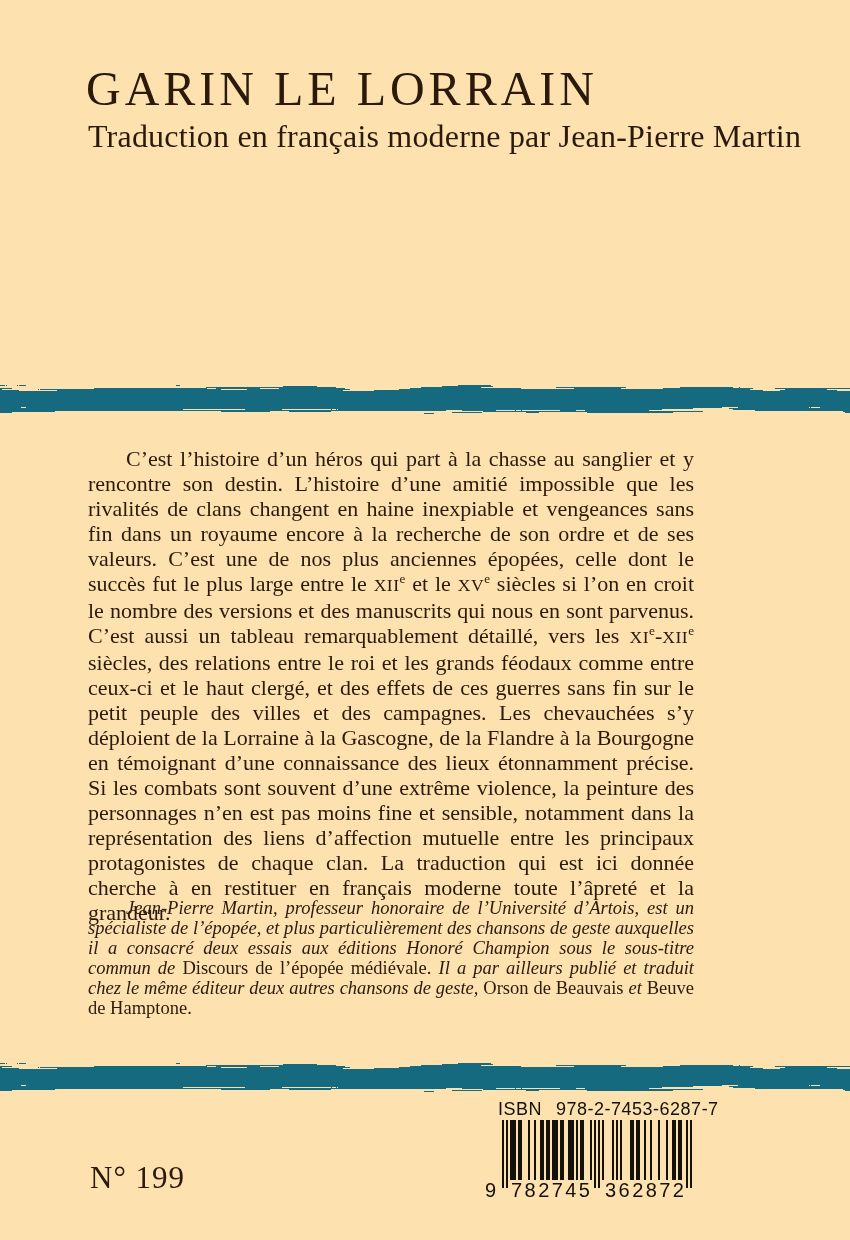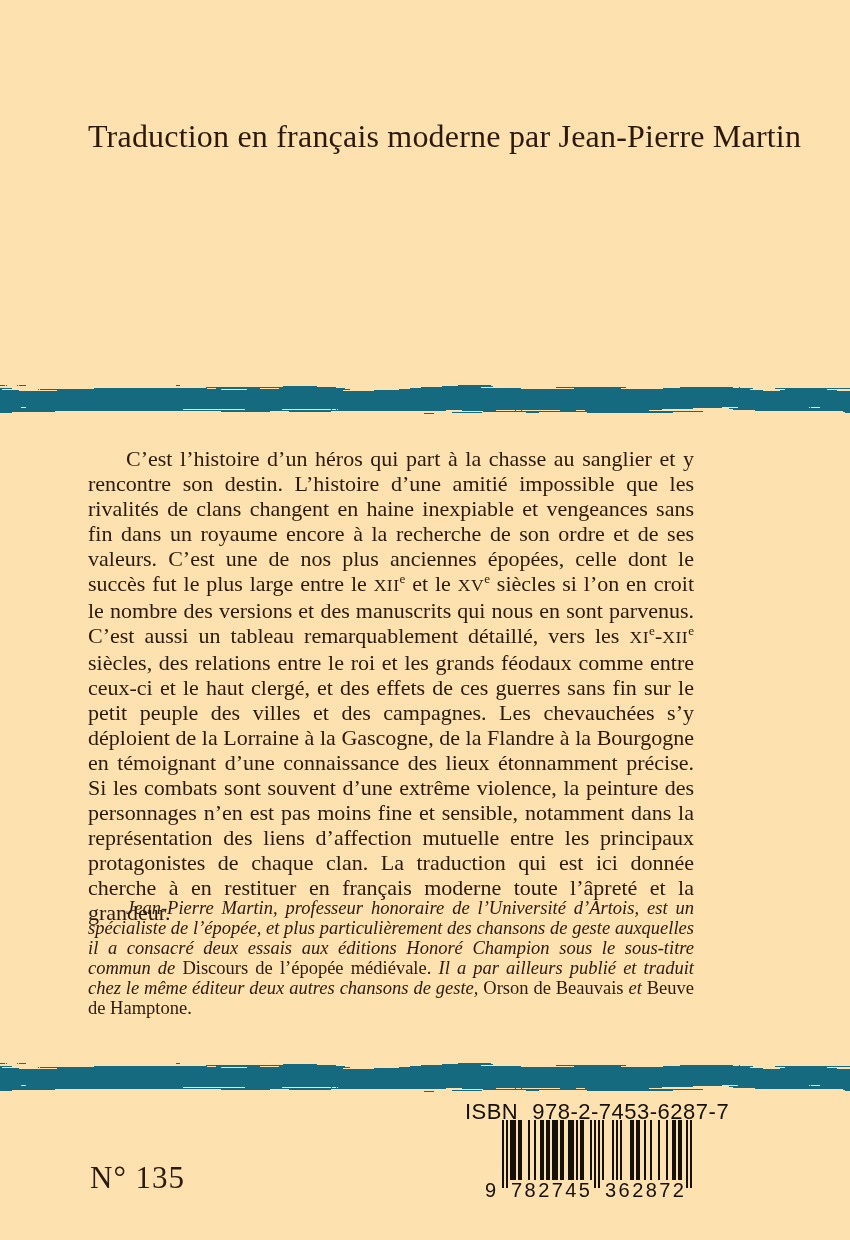--- a/index.html
+++ b/index.html
@@ -38,23 +38,23 @@
     font-size:18.5px;line-height:20px;text-align:justify;
     text-indent:38px;
   }
   .seg-i{font-style:italic;}
   .seg-r{font-style:normal;}
   .seg-sc{font-size:0.8em;letter-spacing:0.5px;}
   sup{font-size:0.6em;line-height:0;vertical-align:super;}
 
   .isbn-line{
     position:absolute;left:498px;top:1099px;width:198px;
-    display:flex;justify-content:center;gap:14px;
+    display:flex;justify-content:flex-start;gap:14px;
     font-family:"Liberation Sans","DejaVu Sans",sans-serif;
-    font-size:22px;color:var(--code);letter-spacing:0.5px;
+    font-size:18px;color:var(--code);letter-spacing:0.5px;
     white-space:nowrap;
   }
   .barcode{position:absolute;left:502px;top:1120px;width:190px;height:68px;}
   .bc-digits{
     position:absolute;top:1180px;height:20px;
     font-family:"Liberation Sans","DejaVu Sans",sans-serif;
     font-size:20px;line-height:20px;color:var(--code);
   }
   .bc-first{left:476px;width:20px;text-align:right;}
   .bc-left{left:511px;width:79px;display:flex;justify-content:space-between;}
@@ -73,20 +73,21 @@
   <defs>
     <filter id="brushf" x="-5%" y="-80%" width="110%" height="260%">
       <feTurbulence type="fractalNoise" baseFrequency="0.012 0.45" numOctaves="3" seed="7" result="n"></feTurbulence>
       <feDisplacementMap in="SourceGraphic" in2="n" scale="13" xChannelSelector="R" yChannelSelector="G"></feDisplacementMap>
     </filter>
   </defs>
 </svg>
 
 <div class="cover">
 
+  <h1 class="title">GARIN LE LORRAIN</h1>
   <div class="subtitle">Traduction en français moderne par Jean-Pierre Martin</div>
 
   <svg class="band band-top" width="850" height="46">
     <rect x="-15" y="10" width="880" height="23" filter="url(#brushf)" fill="#176b80"></rect>
   </svg>
 
   <p class="synopsis"><span class="seg-r">C’est l’histoire d’un héros qui part à la chasse au sanglier et y rencontre son destin. L’histoire d’une amitié impossible que les rivalités de clans changent en haine inexpiable et vengeances sans fin dans un royaume encore à la recherche de son ordre et de ses valeurs. C’est une de nos plus anciennes épopées, celle dont le succès fut le plus large entre le </span><span class="seg-sc">XII</span><sup>e</sup><span class="seg-r"> et le </span><span class="seg-sc">XV</span><sup>e</sup><span class="seg-r"> siècles si l’on en croit le nombre des versions et des manuscrits qui nous en sont parvenus. C’est aussi un tableau remarquablement détaillé, vers les </span><span class="seg-sc">XI</span><sup>e</sup><span class="seg-r">-</span><span class="seg-sc">XII</span><sup>e</sup><span class="seg-r"> siècles, des relations entre le roi et les grands féodaux comme entre ceux-ci et le haut clergé, et des effets de ces guerres sans fin sur le petit peuple des villes et des campagnes. Les chevauchées s’y déploient de la Lorraine à la Gascogne, de la Flandre à la Bourgogne en témoignant d’une connaissance des lieux étonnamment précise. Si les combats sont souvent d’une extrême violence, la peinture des personnages n’en est pas moins fine et sensible, notamment dans la représentation des liens d’affection mutuelle entre les principaux protagonistes de chaque clan. La traduction qui est ici donnée cherche à en restituer en français moderne toute l’âpreté et la grandeur.</span></p>
 
   <p class="author-note"><span class="seg-i">Jean-Pierre Martin, professeur honoraire de l’Université d’Artois, est un spécialiste de l’épopée, et plus particulièrement des chansons de geste auxquelles il a consacré deux essais aux éditions Honoré Champion sous le sous-titre commun de </span><span class="seg-r">Discours de l’épopée médiévale.</span><span class="seg-i"> Il a par ailleurs publié et traduit chez le même éditeur deux autres chansons de geste, </span><span class="seg-r">Orson de Beauvais</span><span class="seg-i"> et </span><span class="seg-r">Beuve de Hamptone.</span></p>
 
@@ -159,15 +160,15 @@
     </div>
   <div class="bc-digits bc-right">
       <span>3</span>
       <span>6</span>
       <span>2</span>
       <span>8</span>
       <span>7</span>
       <span>2</span>
     </div>
 
-  <div class="collection-number">N° 135</div>
+  <div class="collection-number">N° 199</div>
 
 </div>
 
 </body></html>

